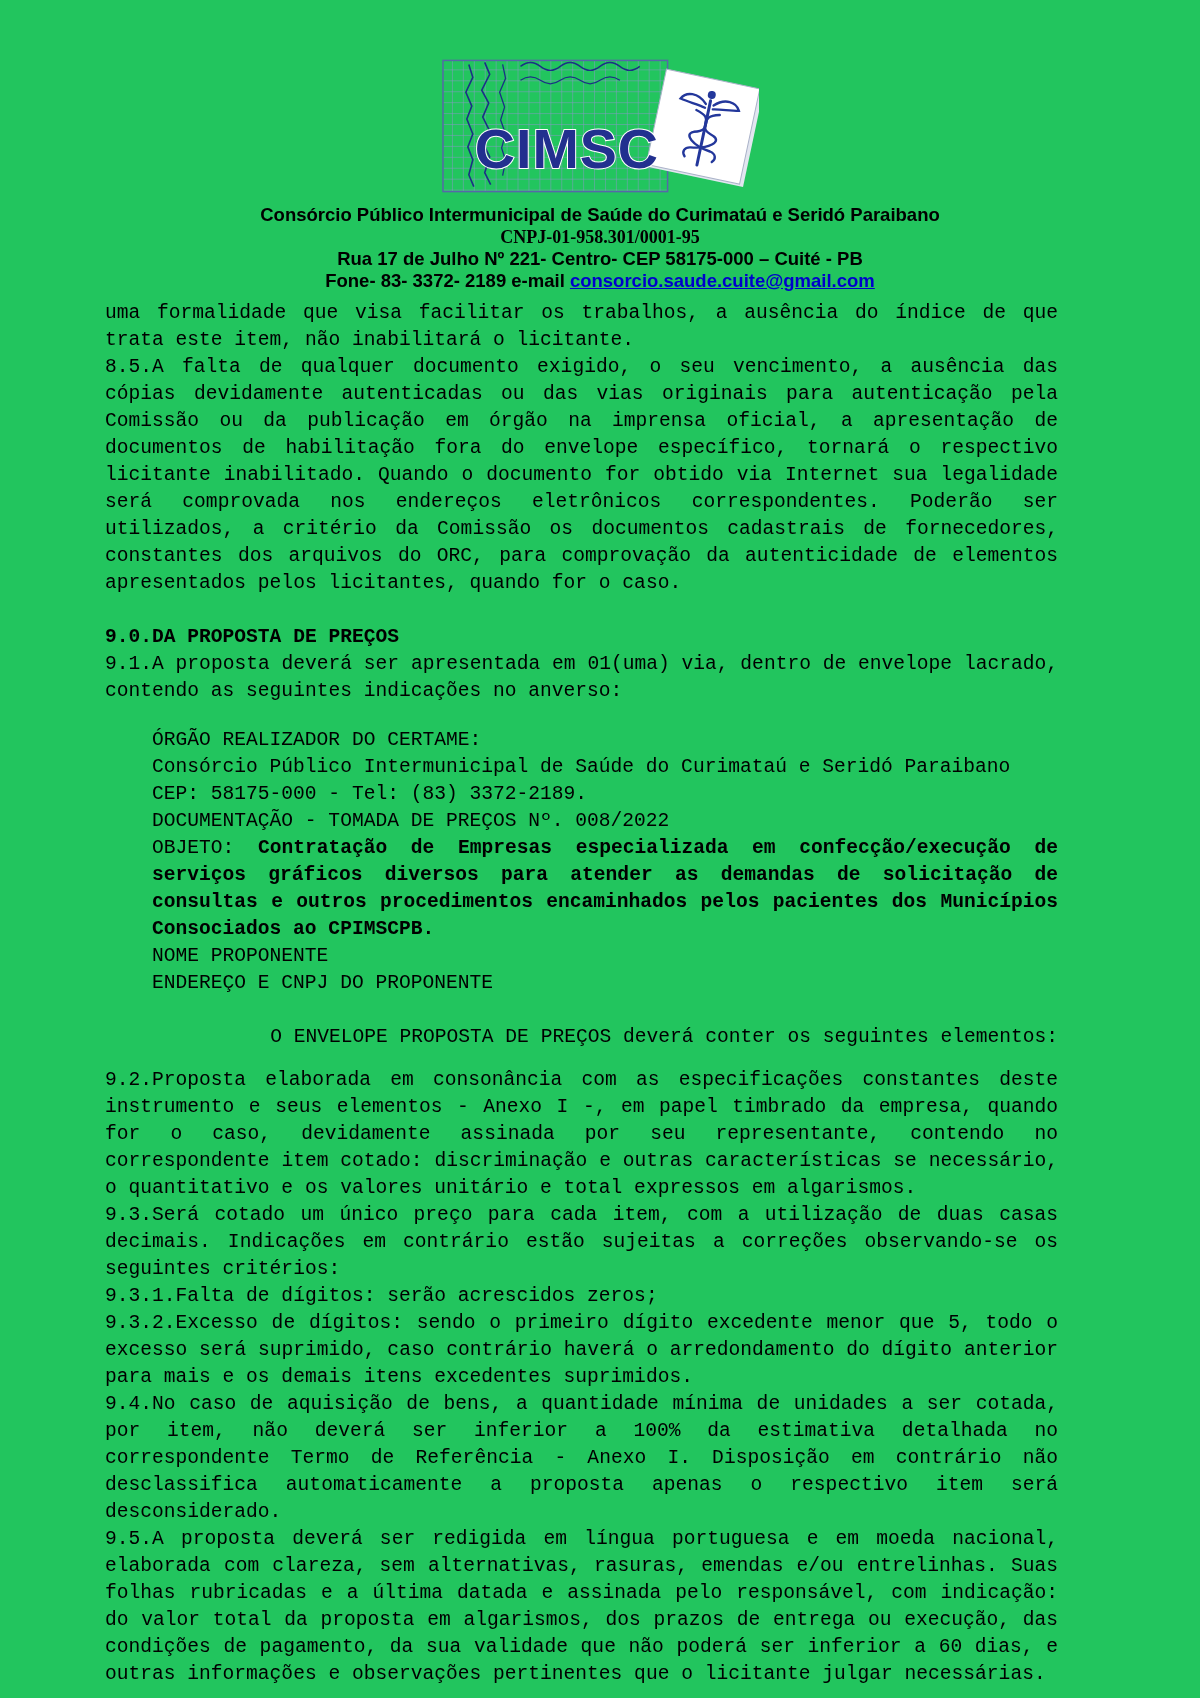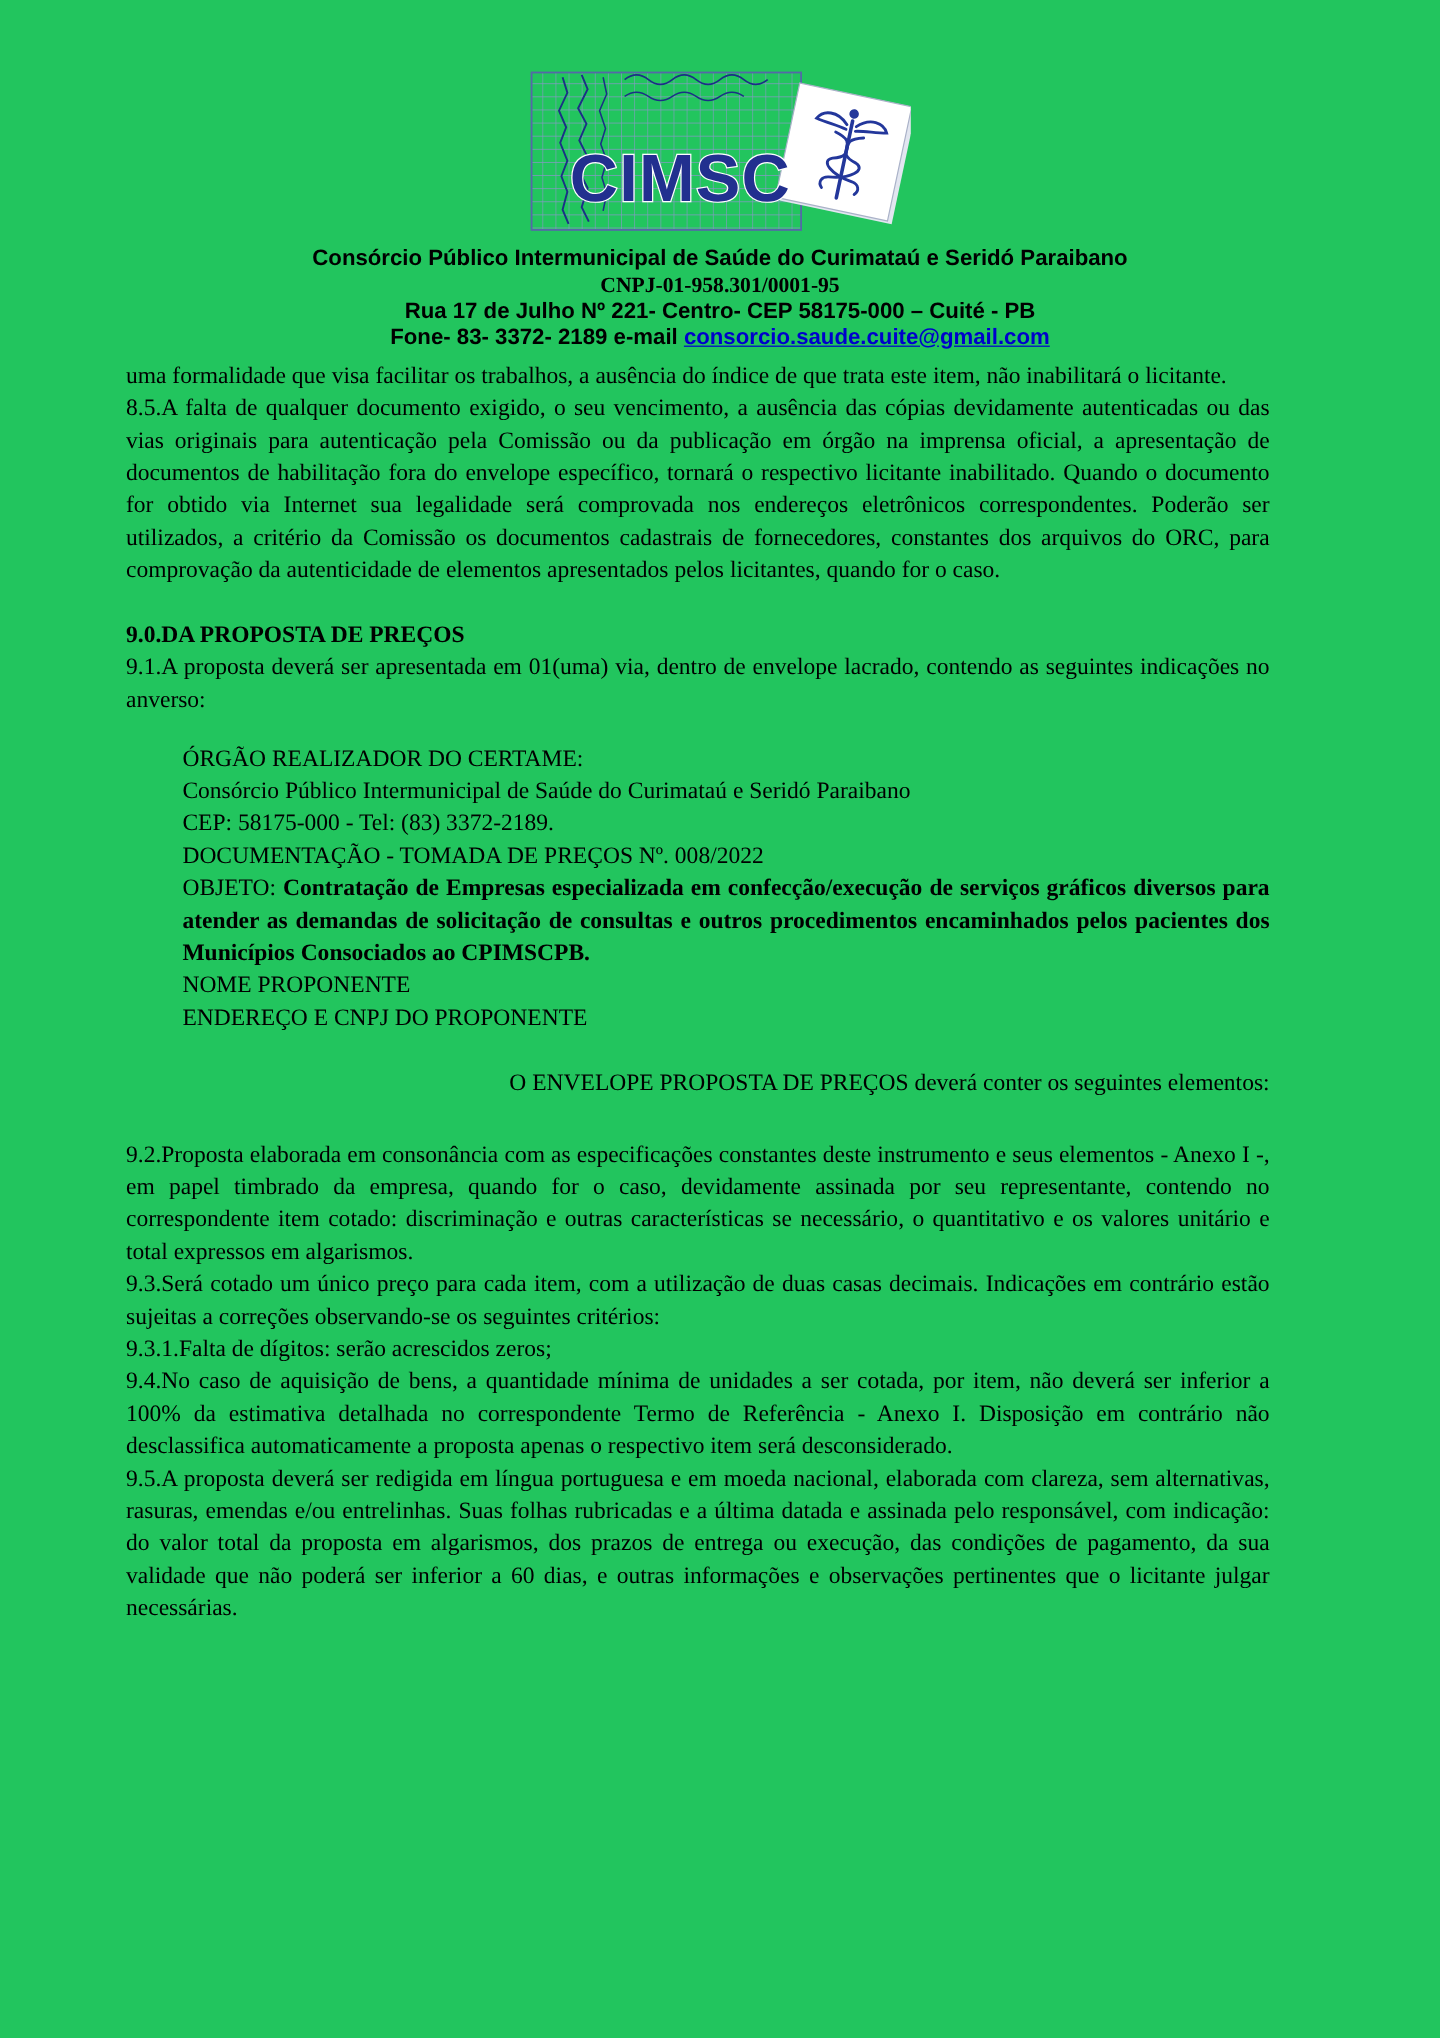--- a/index.html
+++ b/index.html
@@ -24,38 +24,38 @@
   }
   .hline.cnpj { font-size:18px;font-family:Liberation Serif, serif; }
   .email {
     color:#0000cc;
     text-decoration:underline;
     cursor:pointer;
     margin-top:39px;
   }
 
   
-  .main { padding:8px 142px 0 105px; }
+  .main { padding:8px 142px 0 105px;font-family:Liberation Mono, monospace; }
   .main p, .main .bline {
     font-size:19.6px;
     line-height:27px;
   }
   p.body { text-align:justify; }
   .h-section {
     font-weight:bold;
     font-size:20px;
     line-height:27px;
     margin-top:27px;
   }
   .env-block { margin-left:47px; margin-top:22px; }
   .env-block .bline { text-align:left; }
   .env-block p.objeto { text-align:justify; }
   .bold { font-weight:bold; }
   .p-envelope { margin-top:27px; text-align:right; }
-  .p-92 { margin-top:33px; }
+  .p-92 { margin-top:16px; }
 </style>
 </head>
 <body>
 
 <div class="page">
 
   <header>
     <div class="logo-wrap">
       <svg width="318" height="140" viewBox="0 0 320 140" xmlns="http://www.w3.org/2000/svg">
         <defs>
@@ -117,17 +117,18 @@
       <p class="objeto"><span>OBJETO: </span><span class="bold">Contratação de Empresas especializada em confecção/execução de serviços gráficos diversos para atender as demandas de solicitação de consultas e outros procedimentos encaminhados pelos pacientes dos Municípios Consociados ao CPIMSCPB.</span></p>
       <div class="bline">NOME PROPONENTE</div>
       <div class="bline">ENDEREÇO E CNPJ DO PROPONENTE</div>
     </div>
 
     <p class="p-envelope">O ENVELOPE PROPOSTA DE PREÇOS deverá conter os seguintes elementos:</p>
 
     <p class="body p-92">9.2.Proposta elaborada em consonância com as especificações constantes deste instrumento e seus elementos - Anexo I -, em papel timbrado da empresa, quando for o caso, devidamente assinada por seu representante, contendo no correspondente item cotado: discriminação e outras características se necessário, o quantitativo e os valores unitário e total expressos em algarismos.</p>
     <p class="body">9.3.Será cotado um único preço para cada item, com a utilização de duas casas decimais. Indicações em contrário estão sujeitas a correções observando-se os seguintes critérios:</p>
     <p class="body">9.3.1.Falta de dígitos: serão acrescidos zeros;</p>
+    <p class="body">9.3.2.Excesso de dígitos: sendo o primeiro dígito excedente menor que 5, todo o excesso será suprimido, caso contrário haverá o arredondamento do dígito anterior para mais e os demais itens excedentes suprimidos.</p>
     <p class="body">9.4.No caso de aquisição de bens, a quantidade mínima de unidades a ser cotada, por item, não deverá ser inferior a 100% da estimativa detalhada no correspondente Termo de Referência - Anexo I. Disposição em contrário não desclassifica automaticamente a proposta apenas o respectivo item será desconsiderado.</p>
     <p class="body">9.5.A proposta deverá ser redigida em língua portuguesa e em moeda nacional, elaborada com clareza, sem alternativas, rasuras, emendas e/ou entrelinhas. Suas folhas rubricadas e a última datada e assinada pelo responsável, com indicação: do valor total da proposta em algarismos, dos prazos de entrega ou execução, das condições de pagamento, da sua validade que não poderá ser inferior a 60 dias, e outras informações e observações pertinentes que o licitante julgar necessárias.</p>
 
   </main>
 </div>
 
 </body></html>

